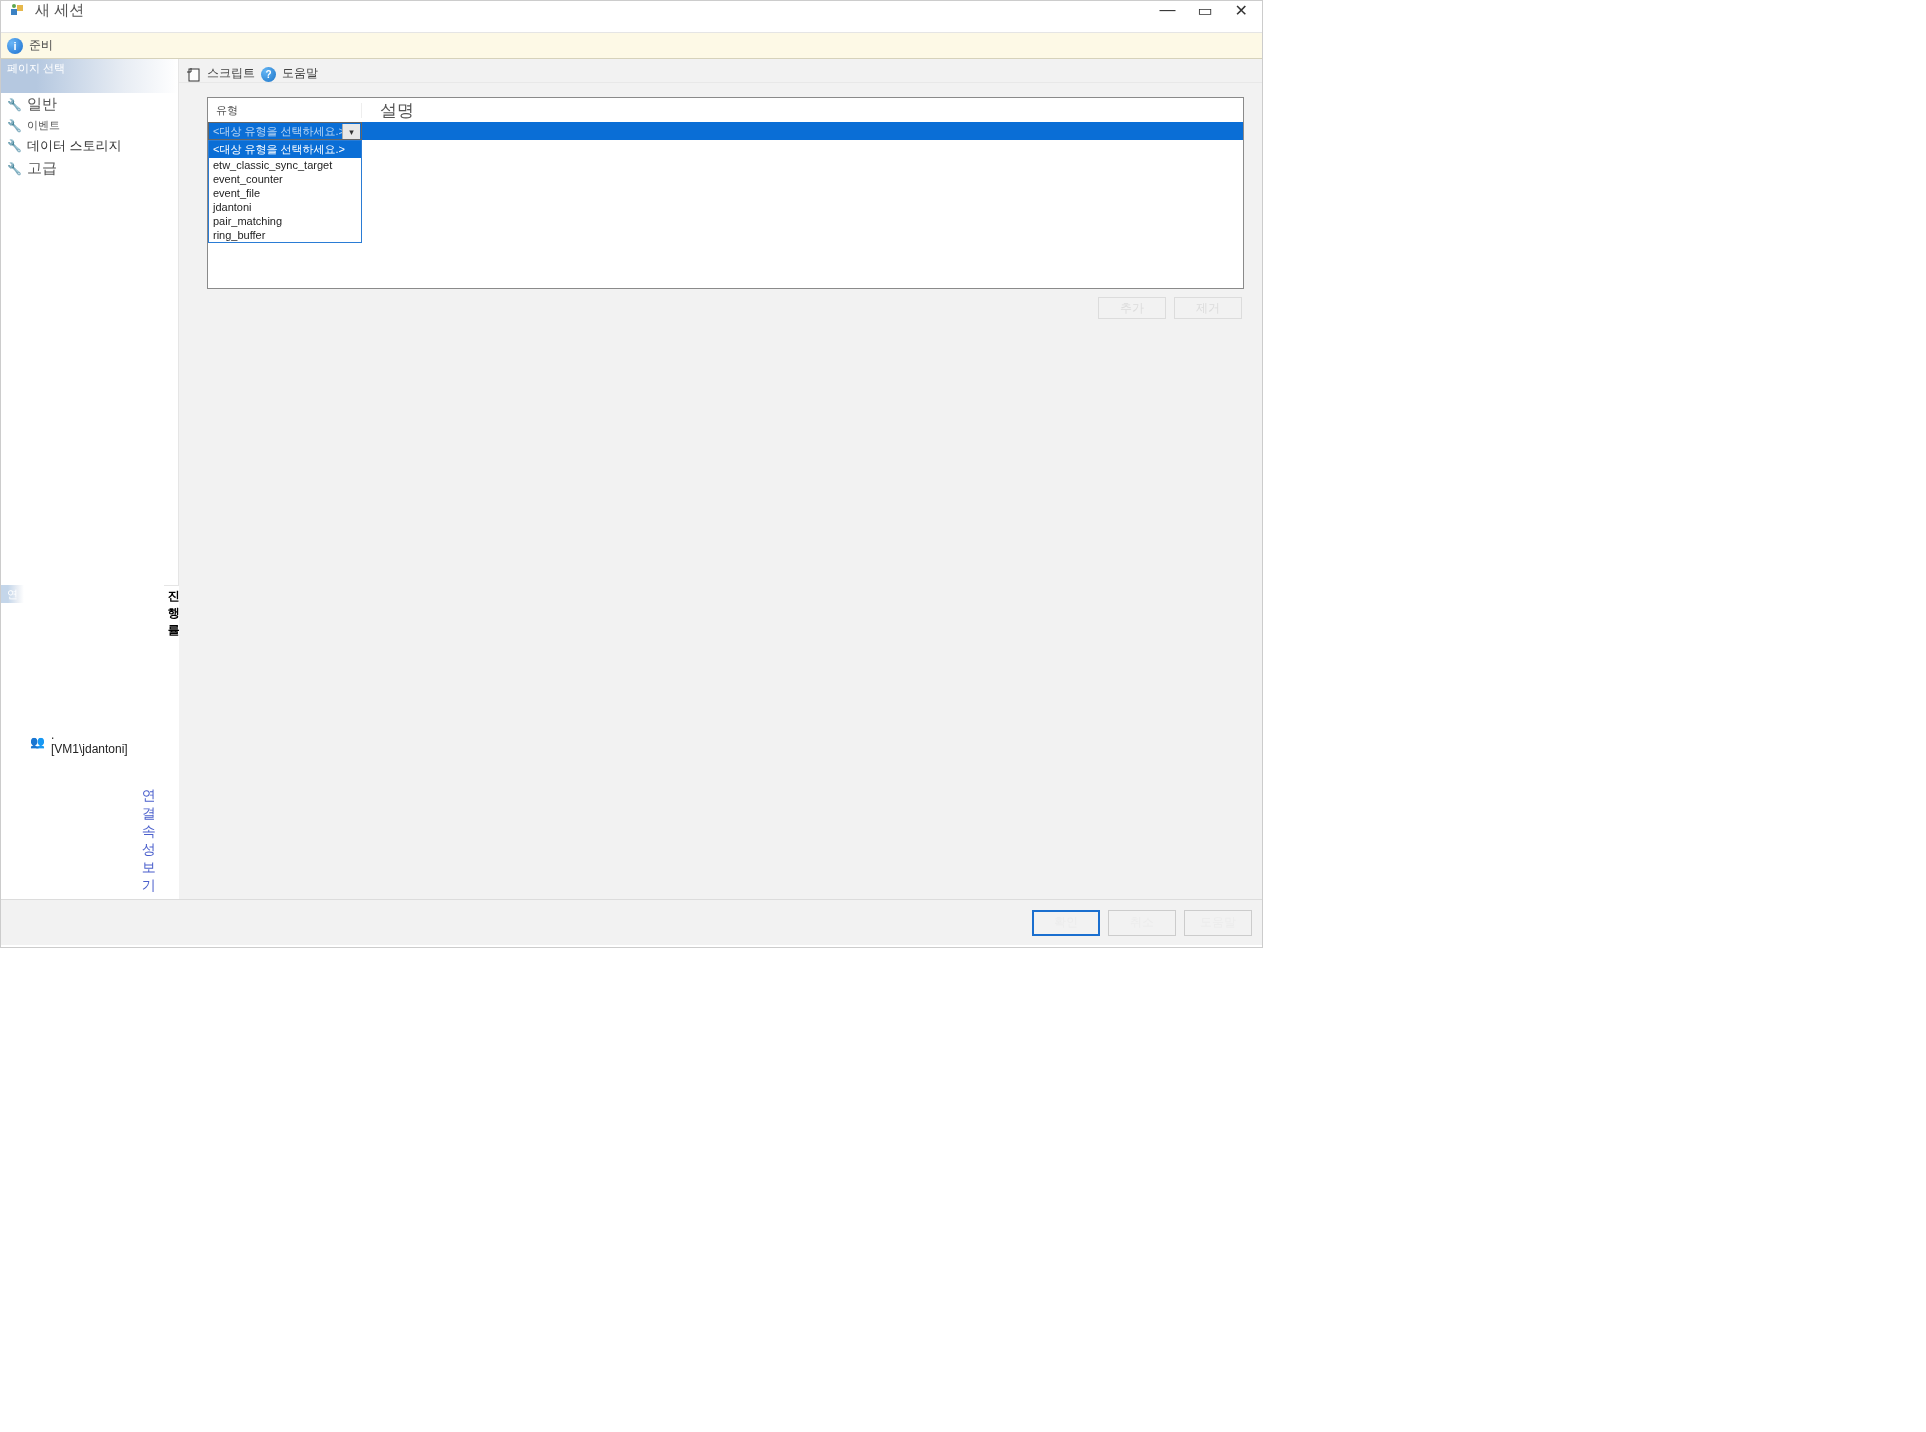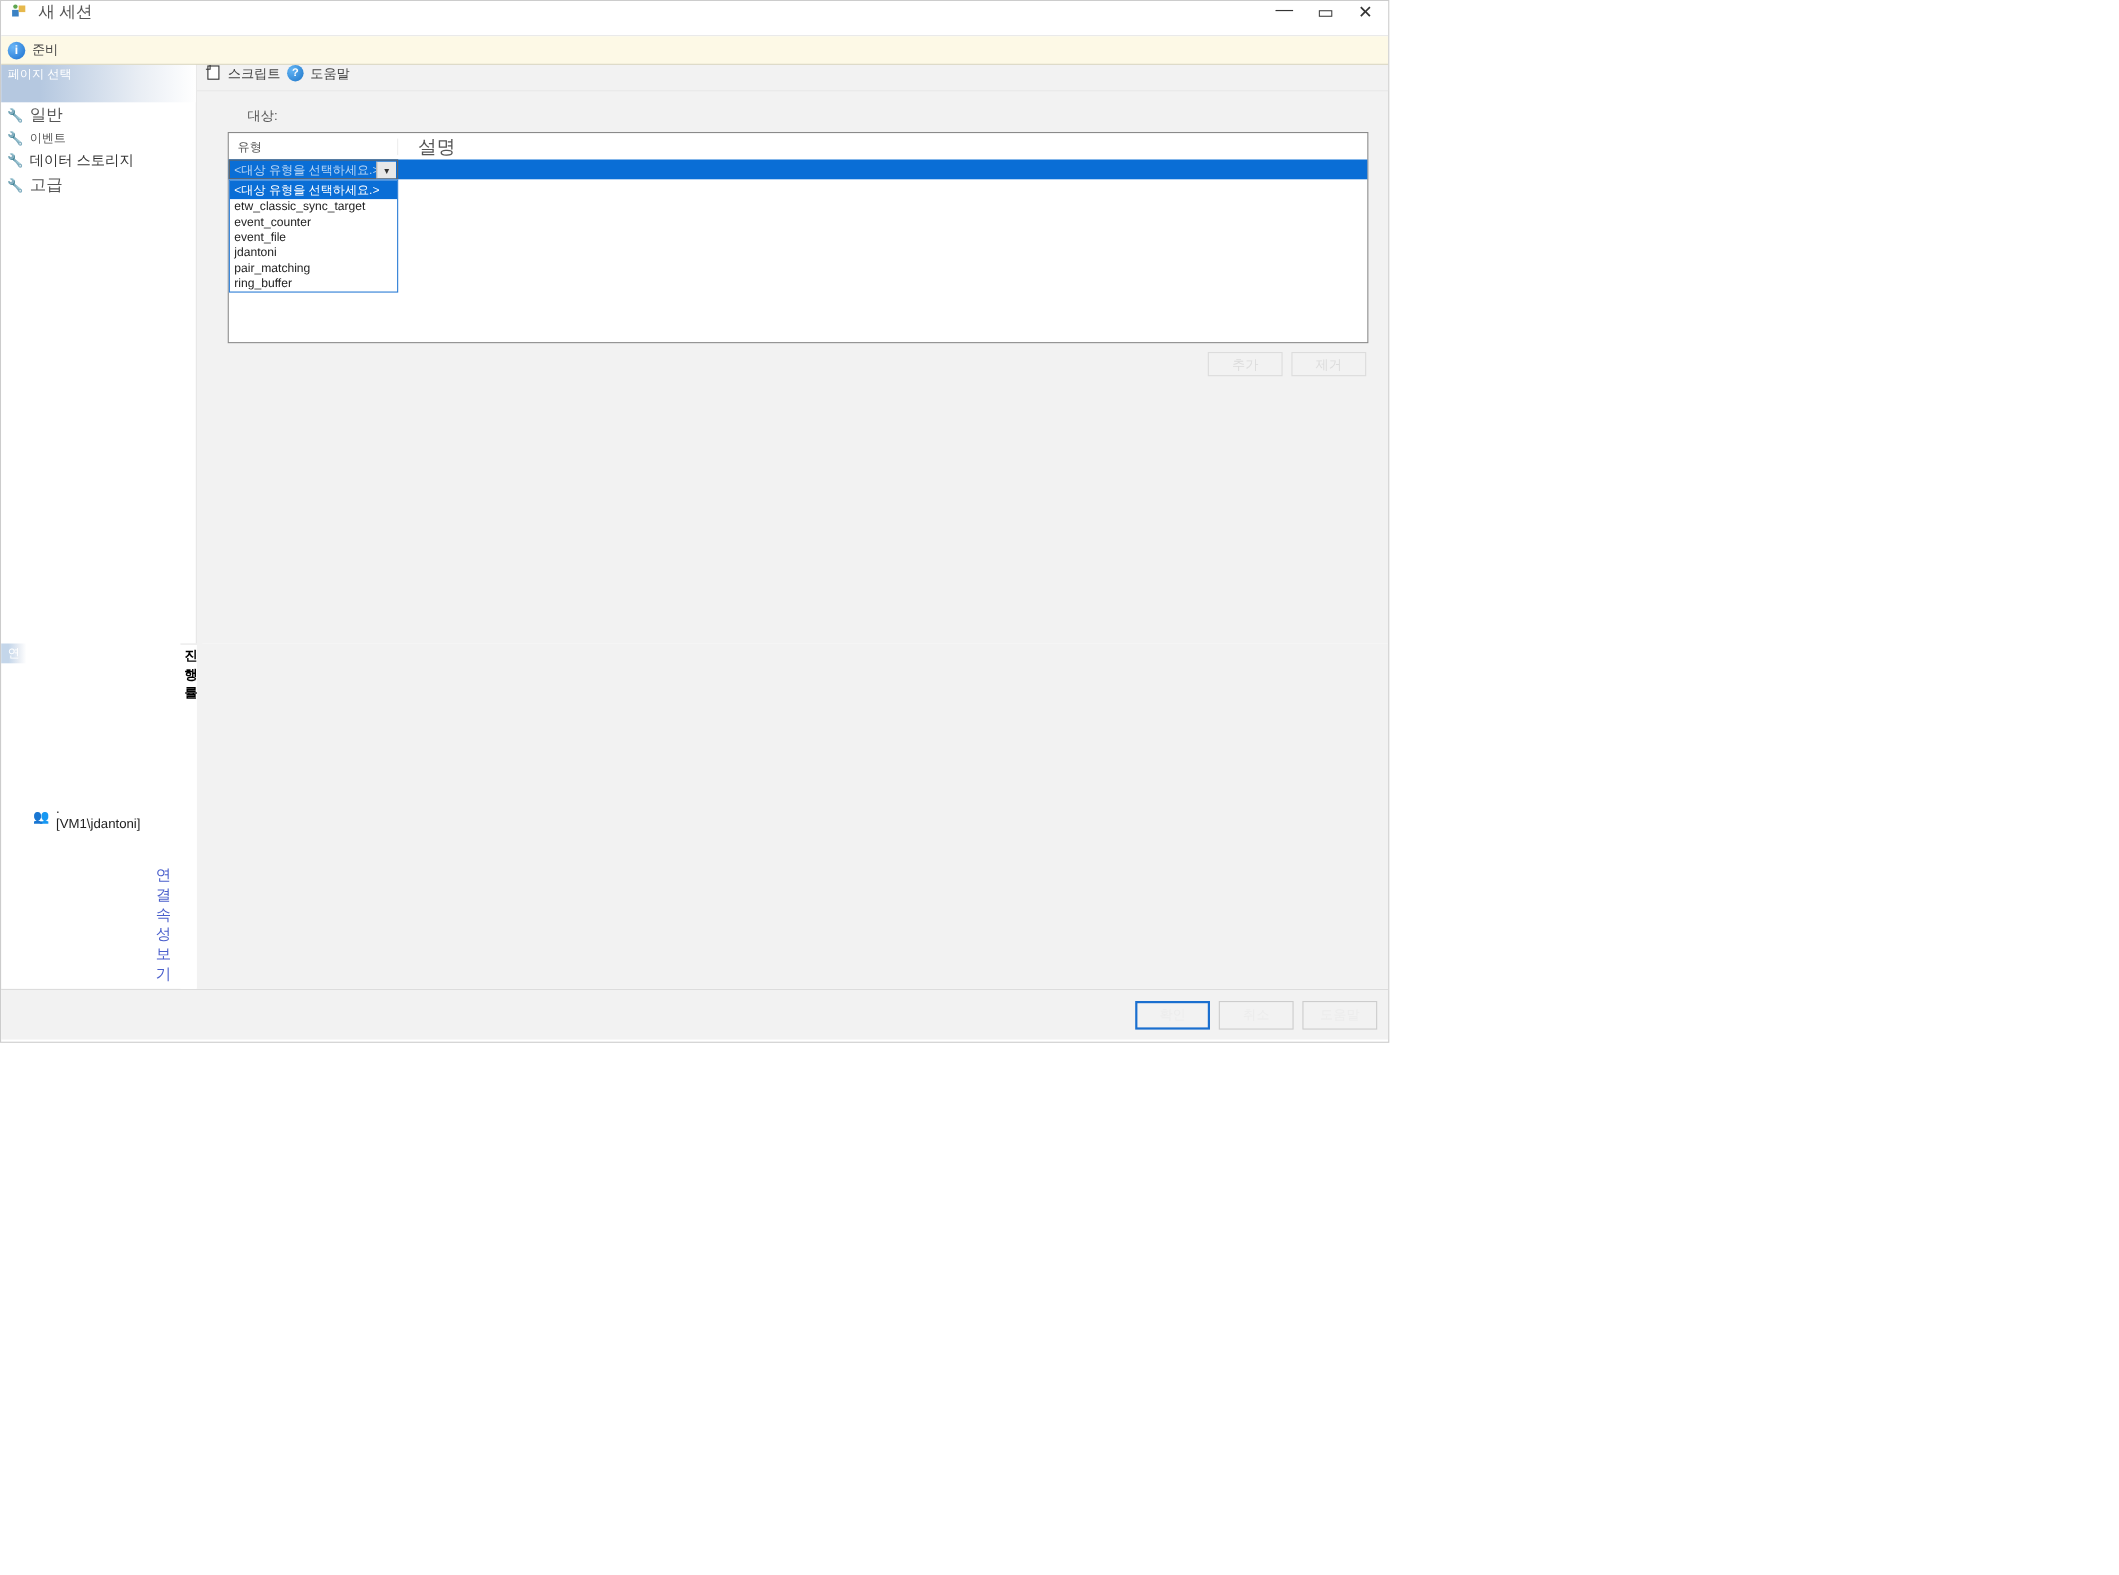--- a/index.html
+++ b/index.html
@@ -90,21 +90,21 @@
   .content {
     flex: 1;
     background: #f2f2f2;
     display: flex;
     flex-direction: column;
     position: relative;
   }
   .content-toolbar {
     height: 24px;
     display: flex;
-    align-items: flex-start;
+    align-items: flex-end;
     gap: 6px;
     padding: 0 8px;
     background: #f2f2f2;
     border-bottom: 1px solid #e8e8e8;
   }
   .content-toolbar .script-icon {
     width: 14px; height: 14px;
     display: inline-flex;
   }
   .content-toolbar .help-icon {
@@ -356,21 +356,20 @@
         <svg viewBox="0 0 14 14">
             <rect x="2" y="1" width="10" height="12" fill="#fff" stroke="#333" stroke-width="1"></rect>
             <path d="M0 4 L4 4 L4 0" fill="none" stroke="#333"></path>
           </svg>
       </span>
       <span style="font-size:12px;color:#444;">스크립트</span>
       <span class="help-icon">?</span>
       <span style="font-size:12px;color:#444;">도움말</span>
     </div>
     <div class="content-body">
-      <div class="targets-label">대상:</div>
 
       <div class="targets-table">
         <div class="table-header-row">
           <div class="th-type">유형</div>
           <div class="th-desc">설명</div>
         </div>
         <div class="selected-row">
           <div class="selected-cell">
             <span>&lt;대상 유형을 선택하세요.&gt;</span>
             <span class="dropdown-arrow">▾</span>

